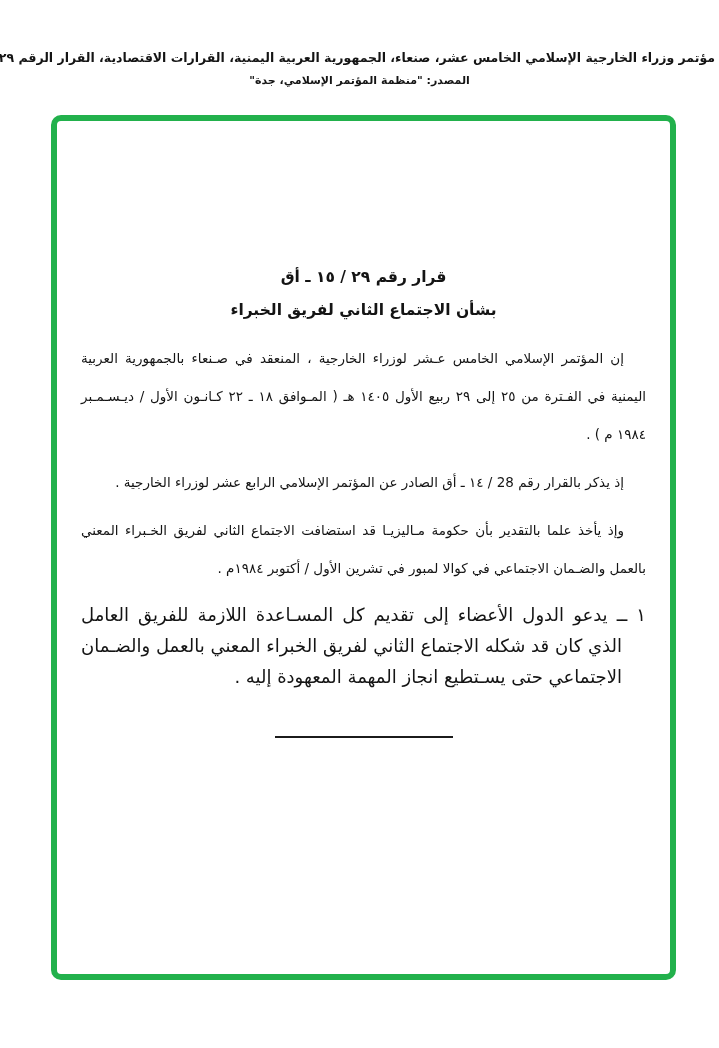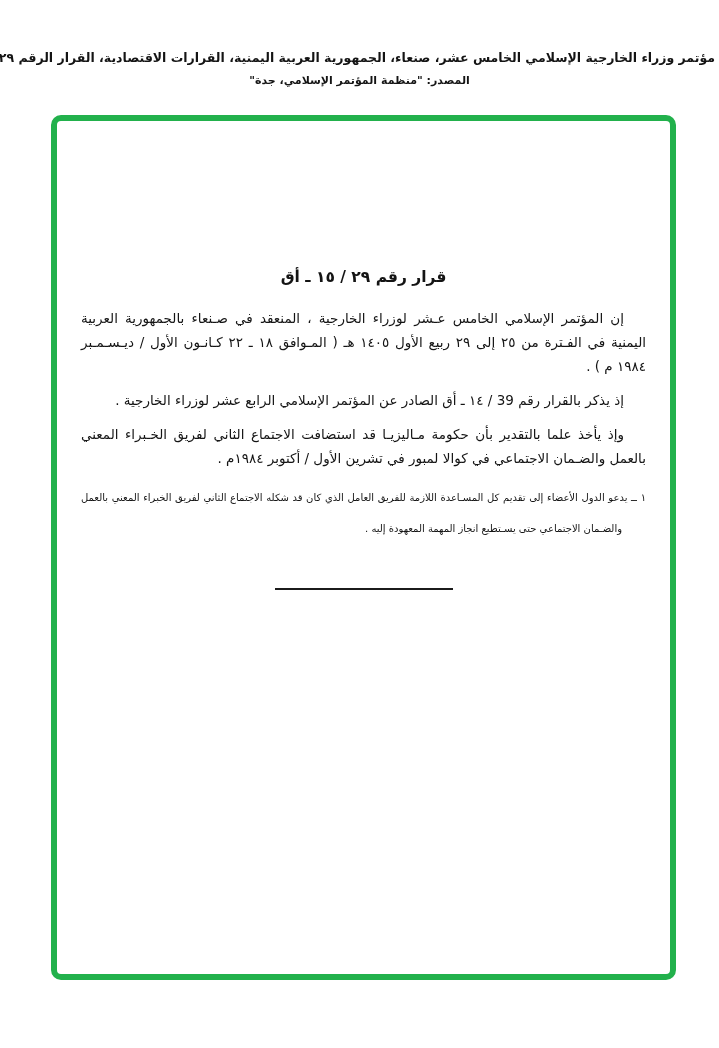--- a/index.html
+++ b/index.html
@@ -47,56 +47,57 @@
     text-align: center;
     font-weight: bold;
     font-size: 15.5px;
     line-height: 33px;
   }
   .para {
     margin: 10px 0 0 0;
     text-align: justify;
     text-indent: 22px;
     font-size: 13.5px;
-    line-height: 24px;
+    line-height: 38px;
   }
   .para.first {
     margin-top: 12px;
   }
   .op-item {
     margin: 12px 0 0 0;
     padding-right: 24px;
     text-indent: -24px;
     text-align: justify;
-    font-size: 10px;
+    font-size: 18px;
     line-height: 31px;
   }
   .end-divider {
     width: 178px;
     height: 2px;
     background: #1b1b1b;
     margin: 44px auto 0 auto;
   }
 </style>
 </head>
 <body>
 
 <div class="top-header">مؤتمر وزراء الخارجية الإسلامي الخامس عشر، صنعاء، الجمهورية العربية اليمنية، القرارات الاقتصادية، القرار الرقم ١٥/٢٩-أق</div>
 
 <div class="source-line">المصدر:  "منظمة المؤتمر الإسلامي، جدة"</div>
 
 <div class="frame">
 
   <div class="doc-title">
     <div>قرار رقم ٢٩ / ١٥ ـ أق</div>
+    <div>بشأن الاجتماع الثاني لفريق الخبراء</div>
   </div>
 
   <p class="para first">إن المؤتمر الإسلامي الخامس عـشر لوزراء الخارجية ، المنعقد في صـنعاء بالجمهورية العربية اليمنية في الفـترة من ٢٥ إلى ٢٩ ربيع الأول ١٤٠٥ هـ ( المـوافق ١٨ ـ ٢٢ كـانـون الأول / ديـسـمـبر ١٩٨٤ م ) .</p>
 
-  <p class="para">إذ يذكر بالقرار رقم 39 / ١٤ ـ أق الصادر عن المؤتمر الإسلامي الرابع عشر لوزراء الخارجية .</p>
+  <p class="para">إذ يذكر بالقرار رقم 28 / ١٤ ـ أق الصادر عن المؤتمر الإسلامي الرابع عشر لوزراء الخارجية .</p>
 
   <p class="para">وإذ يأخذ علما بالتقدير بأن حكومة مـاليزيـا قد استضافت الاجتماع الثاني لفريق الخـبراء المعني بالعمل والضـمان الاجتماعي في كوالا لمبور في تشرين الأول / أكتوبر ١٩٨٤م .</p>
 
 
   <p class="op-item">١ ــ يدعو الدول الأعضاء إلى تقديم كل المسـاعدة اللازمة للفريق العامل الذي كان قد شكله الاجتماع الثاني لفريق الخبراء المعني بالعمل والضـمان الاجتماعي حتى يسـتطيع انجاز المهمة المعهودة إليه .</p>
 
 
   <div class="end-divider"></div>
 
 </div>

